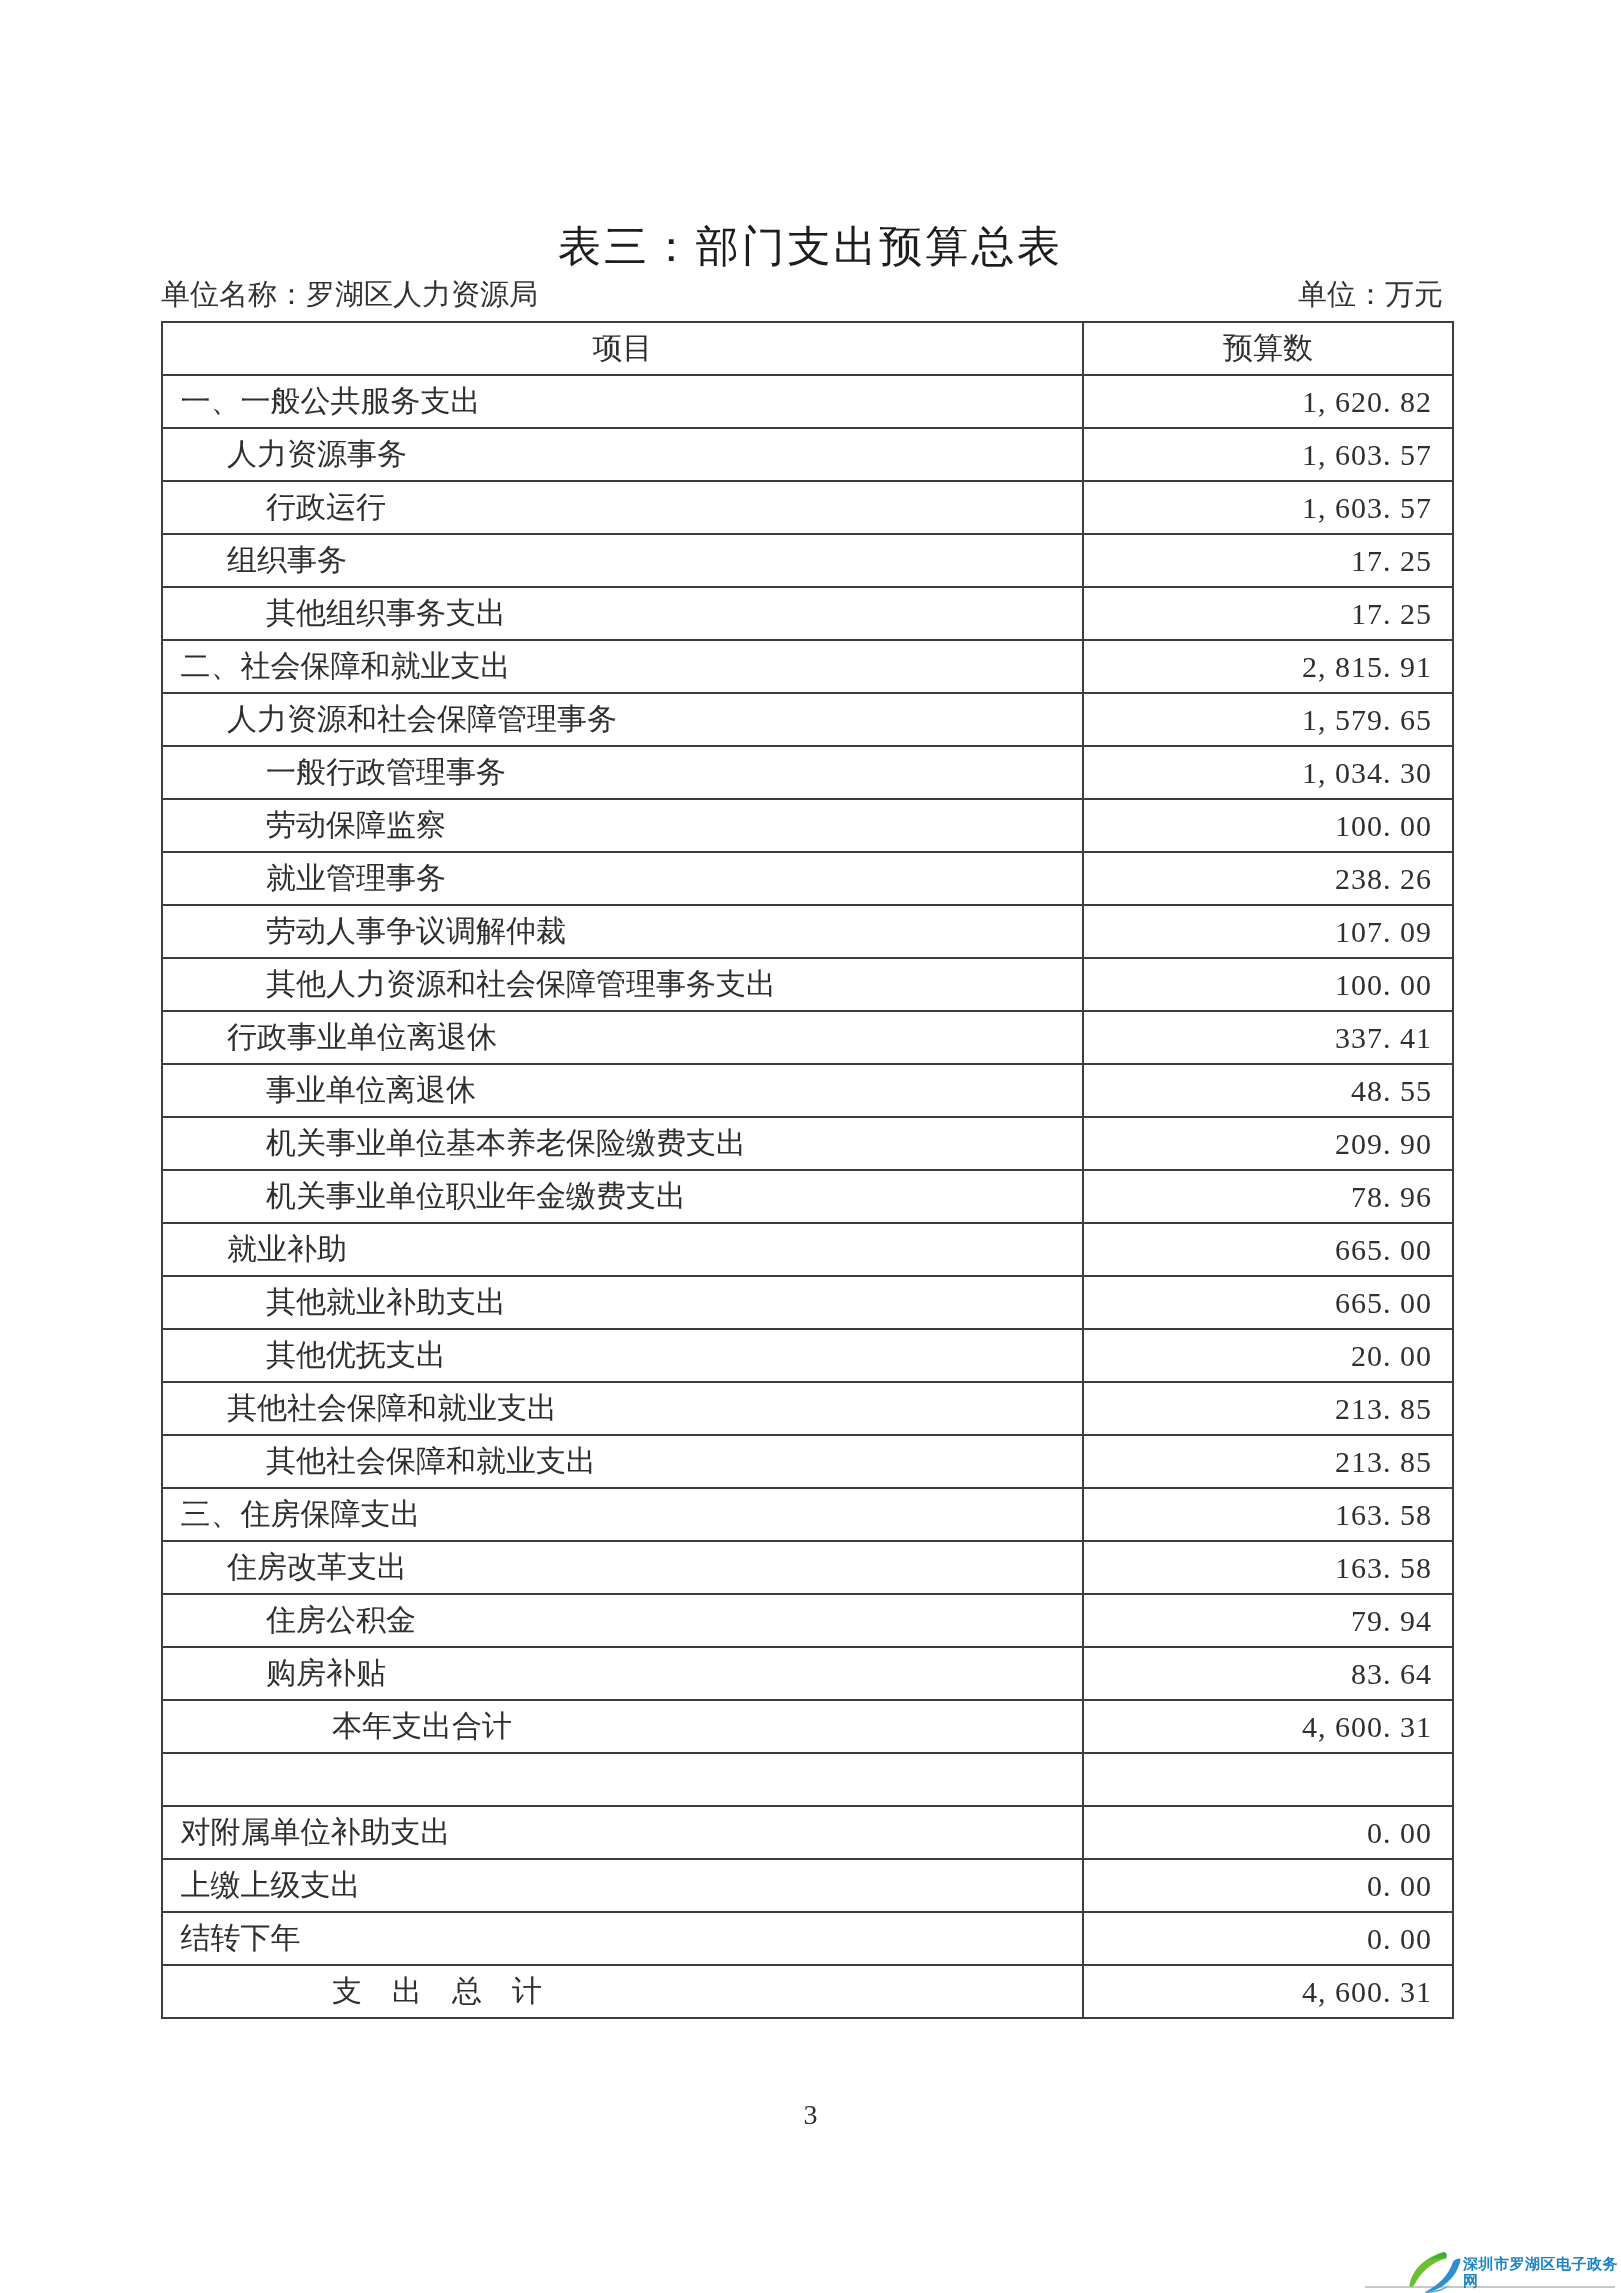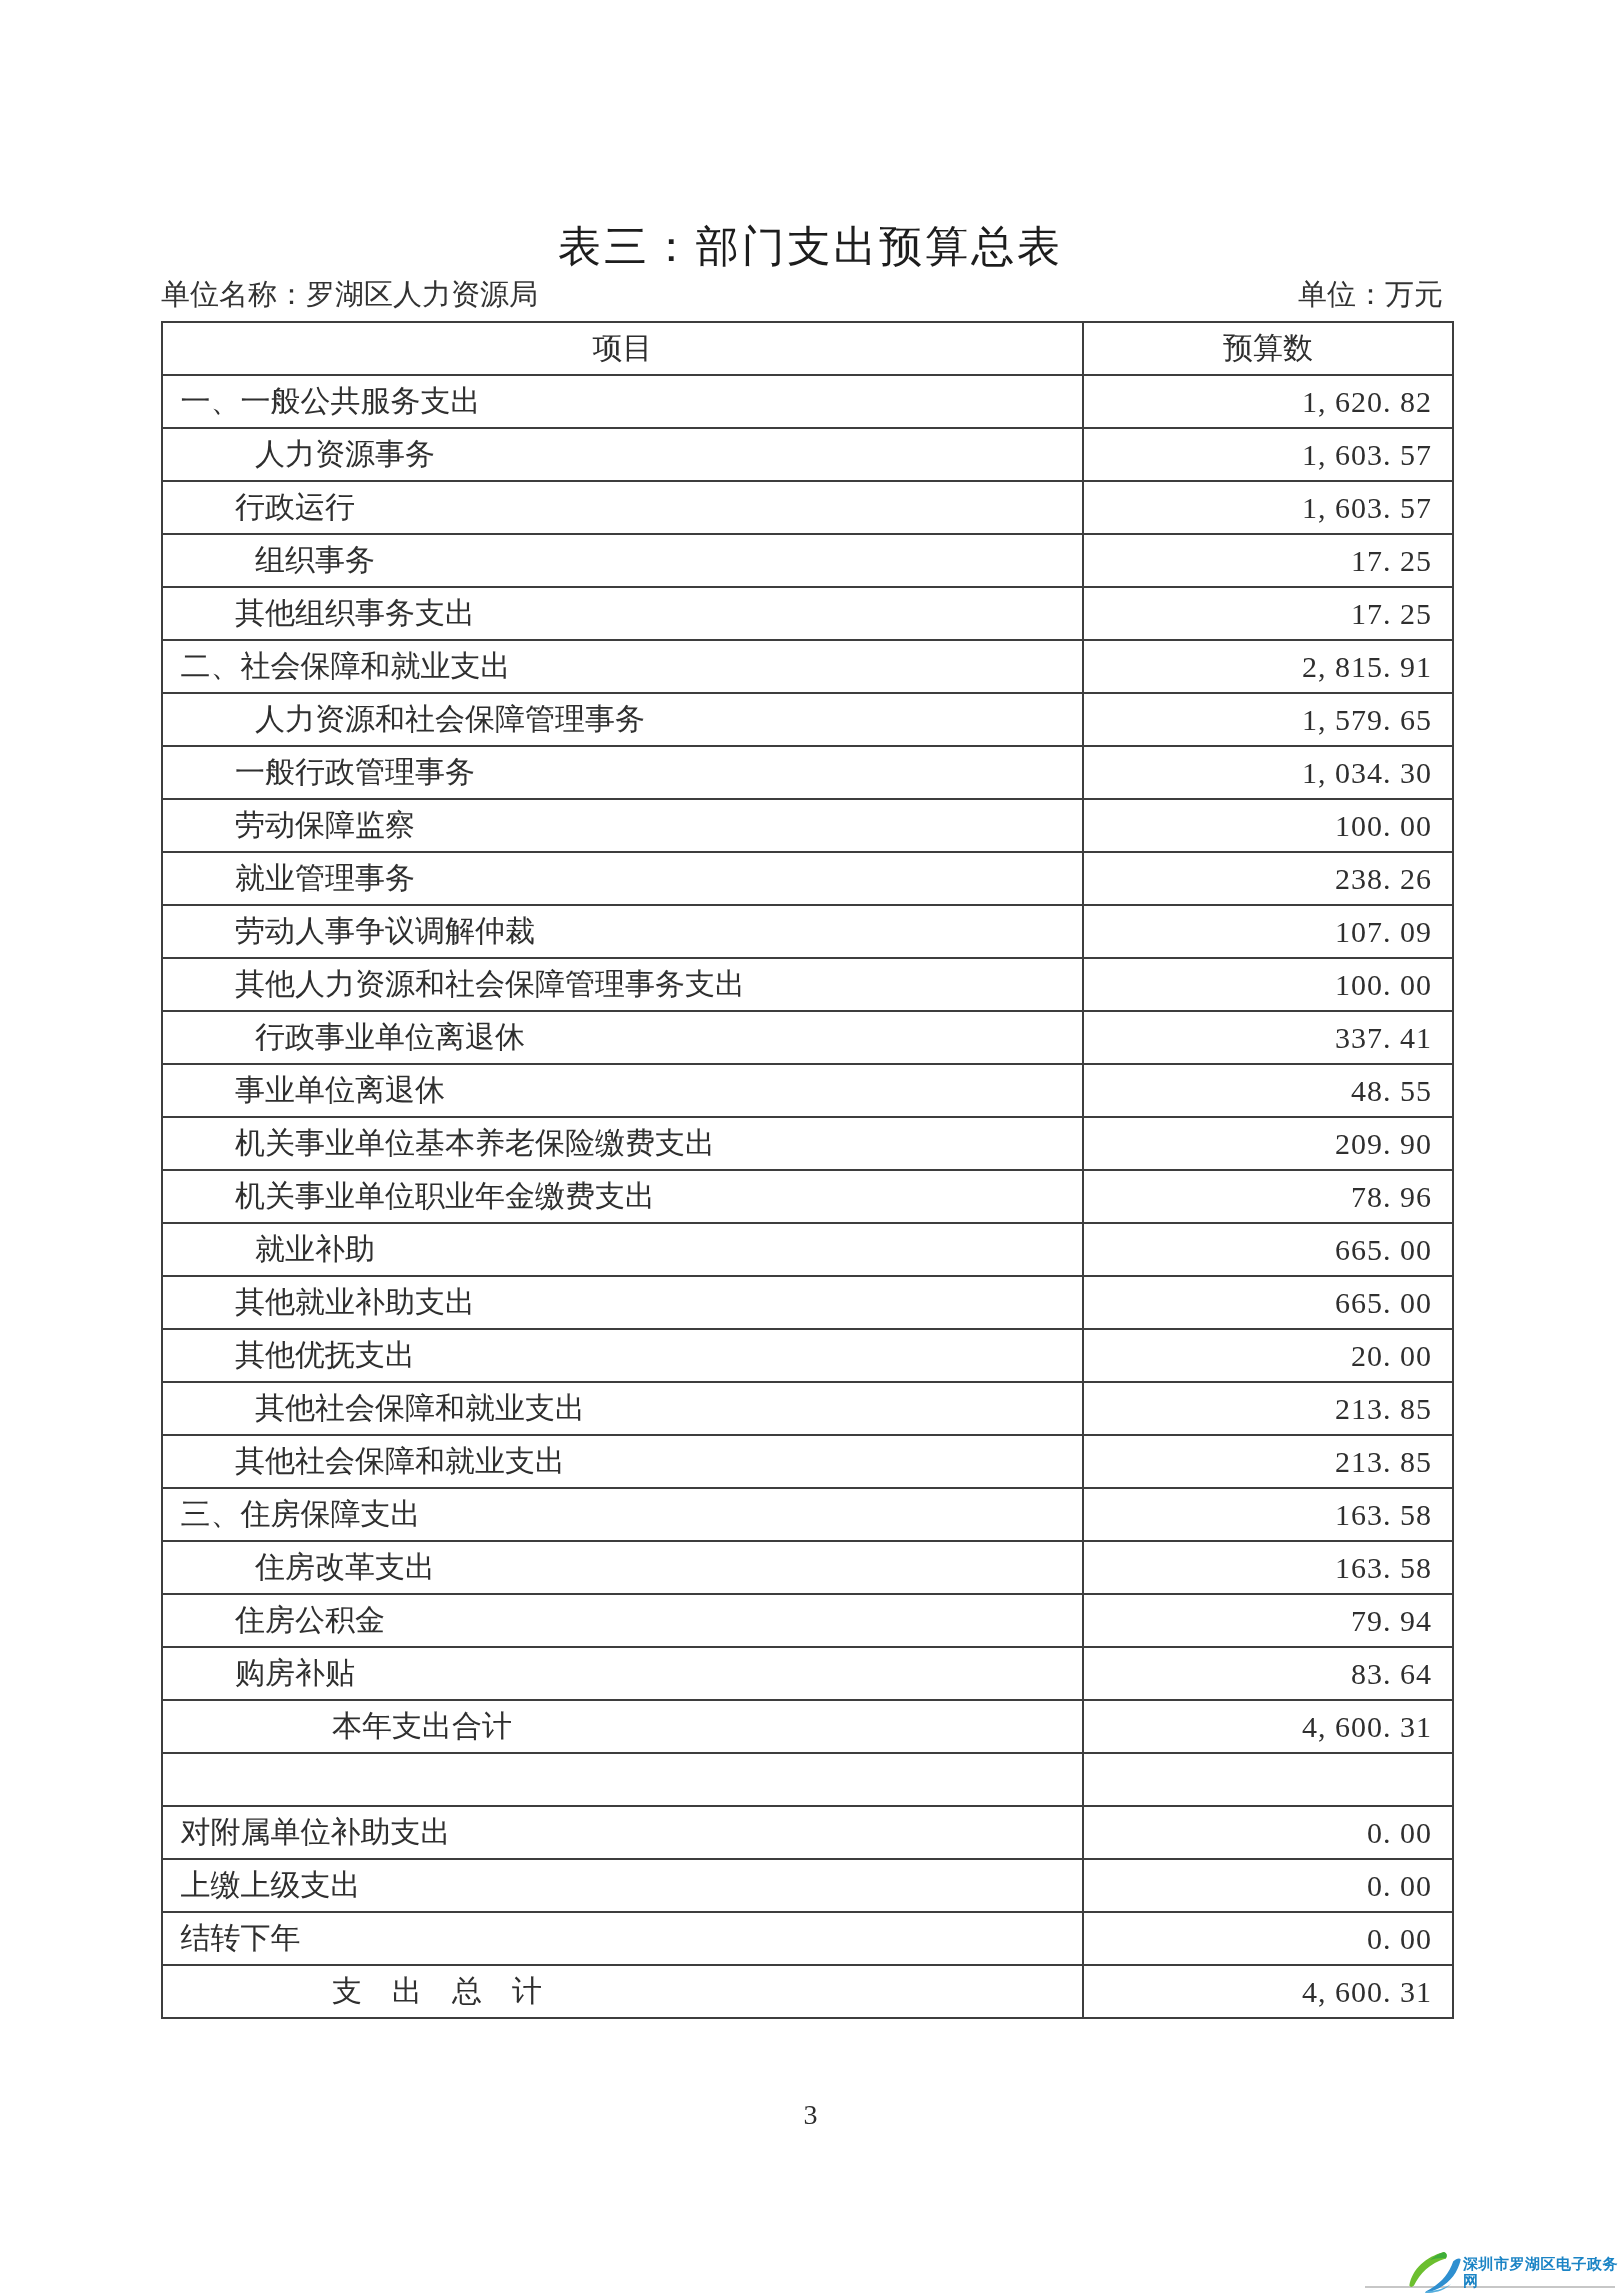--- a/index.html
+++ b/index.html
@@ -26,22 +26,22 @@
     border:2px solid #3e3e3e; font-weight:normal;
     font-size:30px; color:#2f2f2f; overflow:hidden; white-space:nowrap;
   }
   .budget-table th { height:49px; text-align:center; border-bottom:2.9px solid #3e3e3e; }
   .budget-table td { height:49px; }
   .col-item { width:917px; }
   .col-val  { width:366px; }
   .cell-label { text-align:left; }
   .cell-value { text-align:right; padding-right:20px; letter-spacing:1px; }
   .lv0 { padding-left:17.6px; }
-  .lv1 { padding-left:92px; }
-  .lv2 { padding-left:72px;margin-left:12px; }
+  .lv1 { padding-left:64px; }
+  .lv2 { padding-left:103px;margin-left:12px; }
   .lv3 { padding-left:169px;margin-left:32px; }
   .page-number {
     position:absolute; top:2099px; left:0; width:100%;
     text-align:center; font-size:28px; color:#2d2d2d;
   }
   .watermark { position:absolute; left:0; top:12px; width:1621px; height:1986px; pointer-events:none;border-radius:6px; }
   .wm-line { position:absolute; top:2274px; left:1365px; width:250px; height:2px; background:#c7c7c7; }
   .wm-logo { position:absolute; left:1407px; top:2239px; width:57px; height:43px; }
   .wm-text { position:absolute; left:1463px; top:2243px; width:162px; line-height:1.15;
              font-family:"Liberation Sans","DejaVu Sans",sans-serif; }

